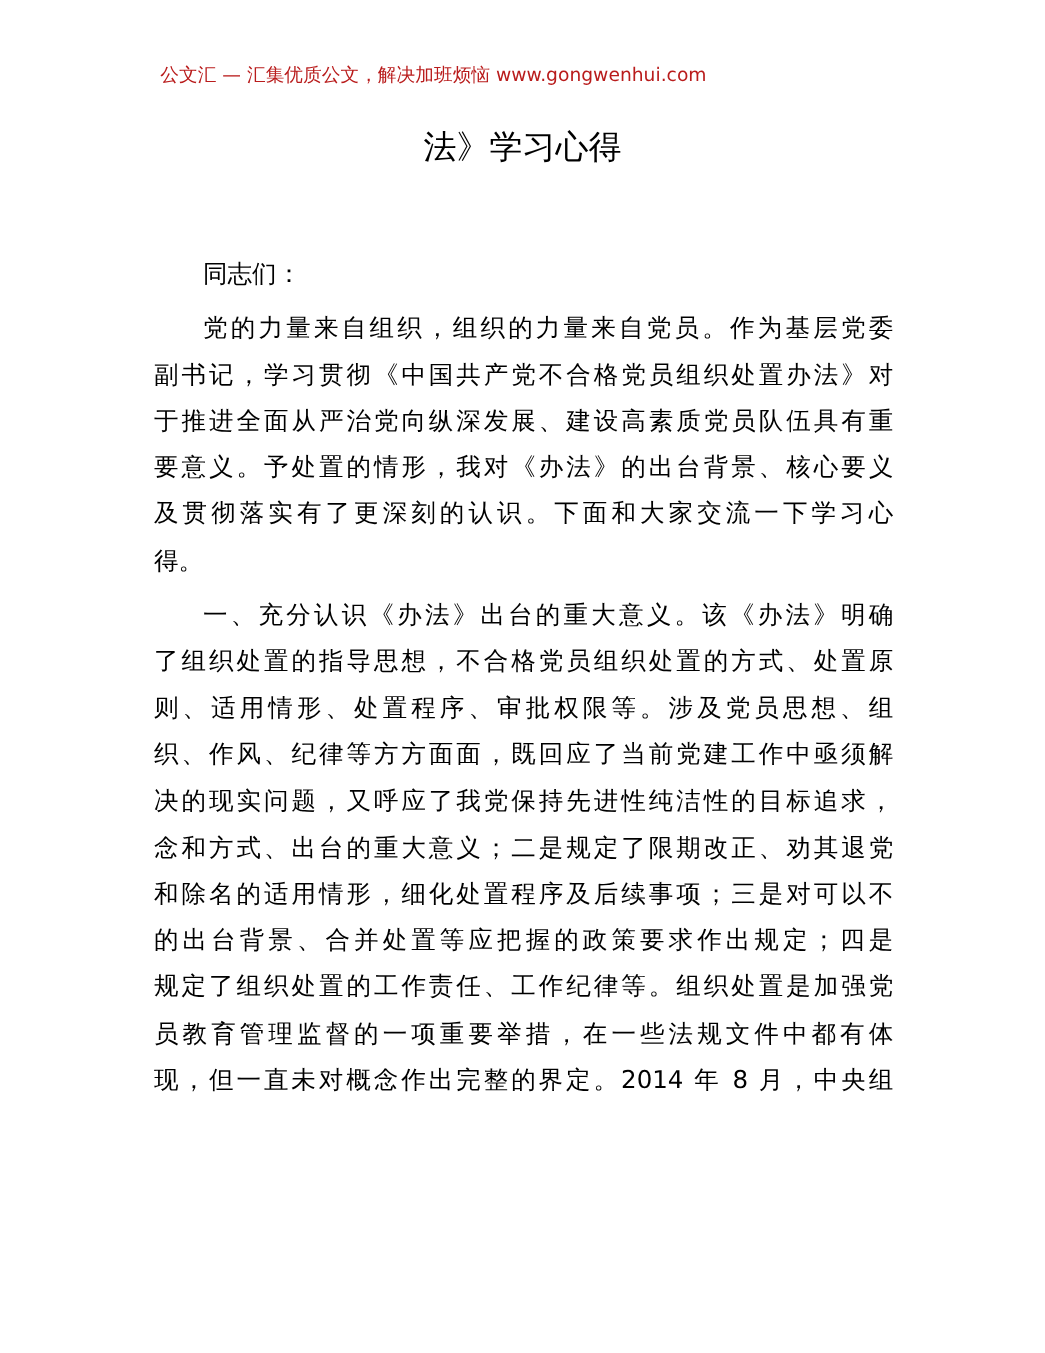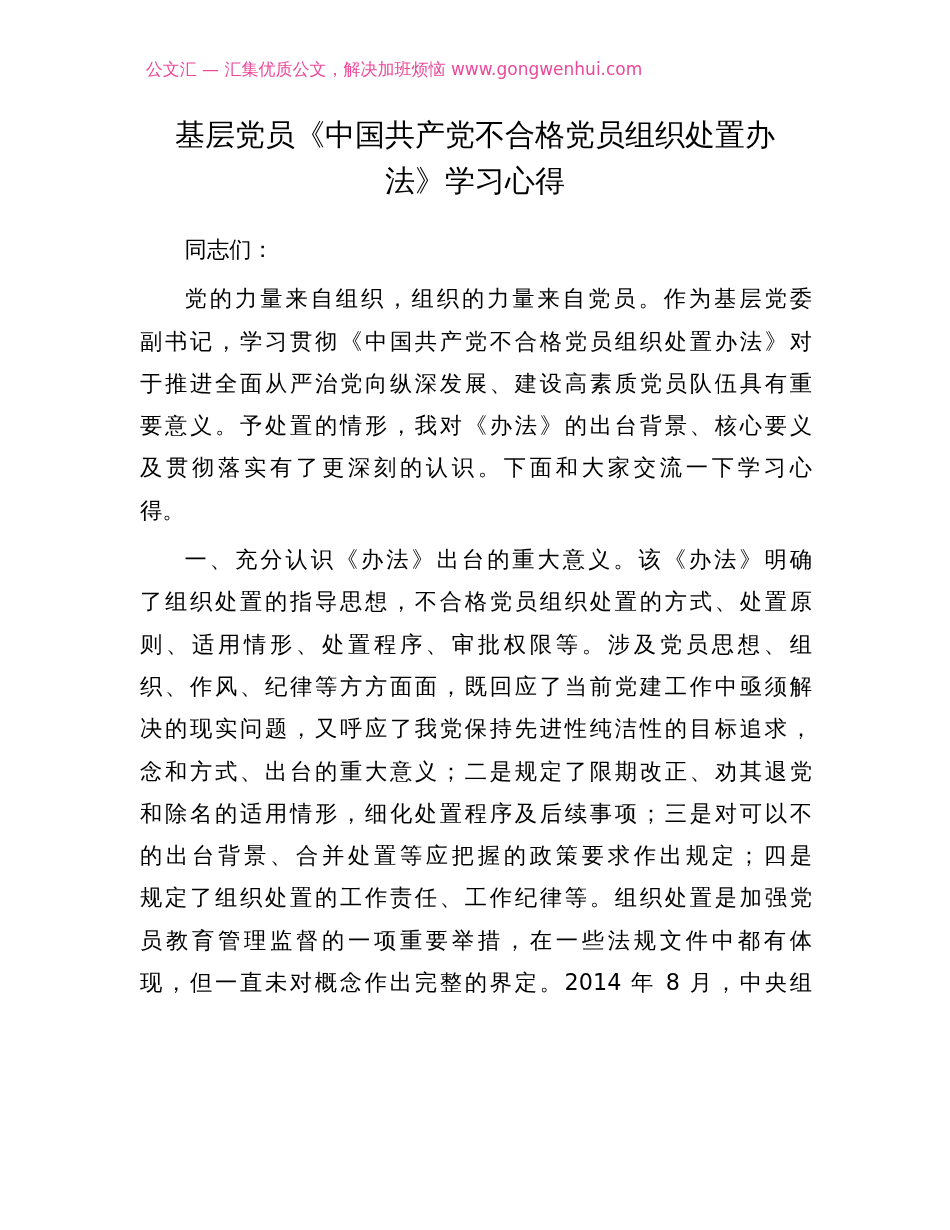--- a/index.html
+++ b/index.html
@@ -16,21 +16,21 @@
       color: #000000;
     }
     .header-banner {
       position: absolute;
       top: 57px;
       left: 0;
       width: 788px;
       text-align: center;
       font-size: 17px;
       line-height: 24px;
-      color: #ec4899;
+      color: #b91c1c;
       letter-spacing: 0px;
     }
     .doc-title {
       position: absolute;
       top: 112px;
       left: 140px;
       width: 670px;
       text-align: center;
       font-size: 30px;
       line-height: 46px;
@@ -60,21 +60,20 @@
     }
   </style>
 </head>
 <body>
 
 <div class="header-banner">
   <span>公文汇 — 汇集优质公文，解决加班烦恼 www.gongwenhui.com</span>
 </div>
 
 <h1 class="doc-title">
-  <span class="title-line" style="display:block;">基层党员《中国共产党不合格党员组织处置办</span>
   <span class="title-line" style="display:block;">法》学习心得</span>
 </h1>
 
 <div class="doc-body">
   <div class="para-block" style="margin-bottom:7px;">
     <span class="line last indent">同志们：</span>
   </div>
 
   <div class="para-block" style="margin-bottom:7px;">
     <span class="line indent">党的力量来自组织，组织的力量来自党员。作为基层党委</span>

